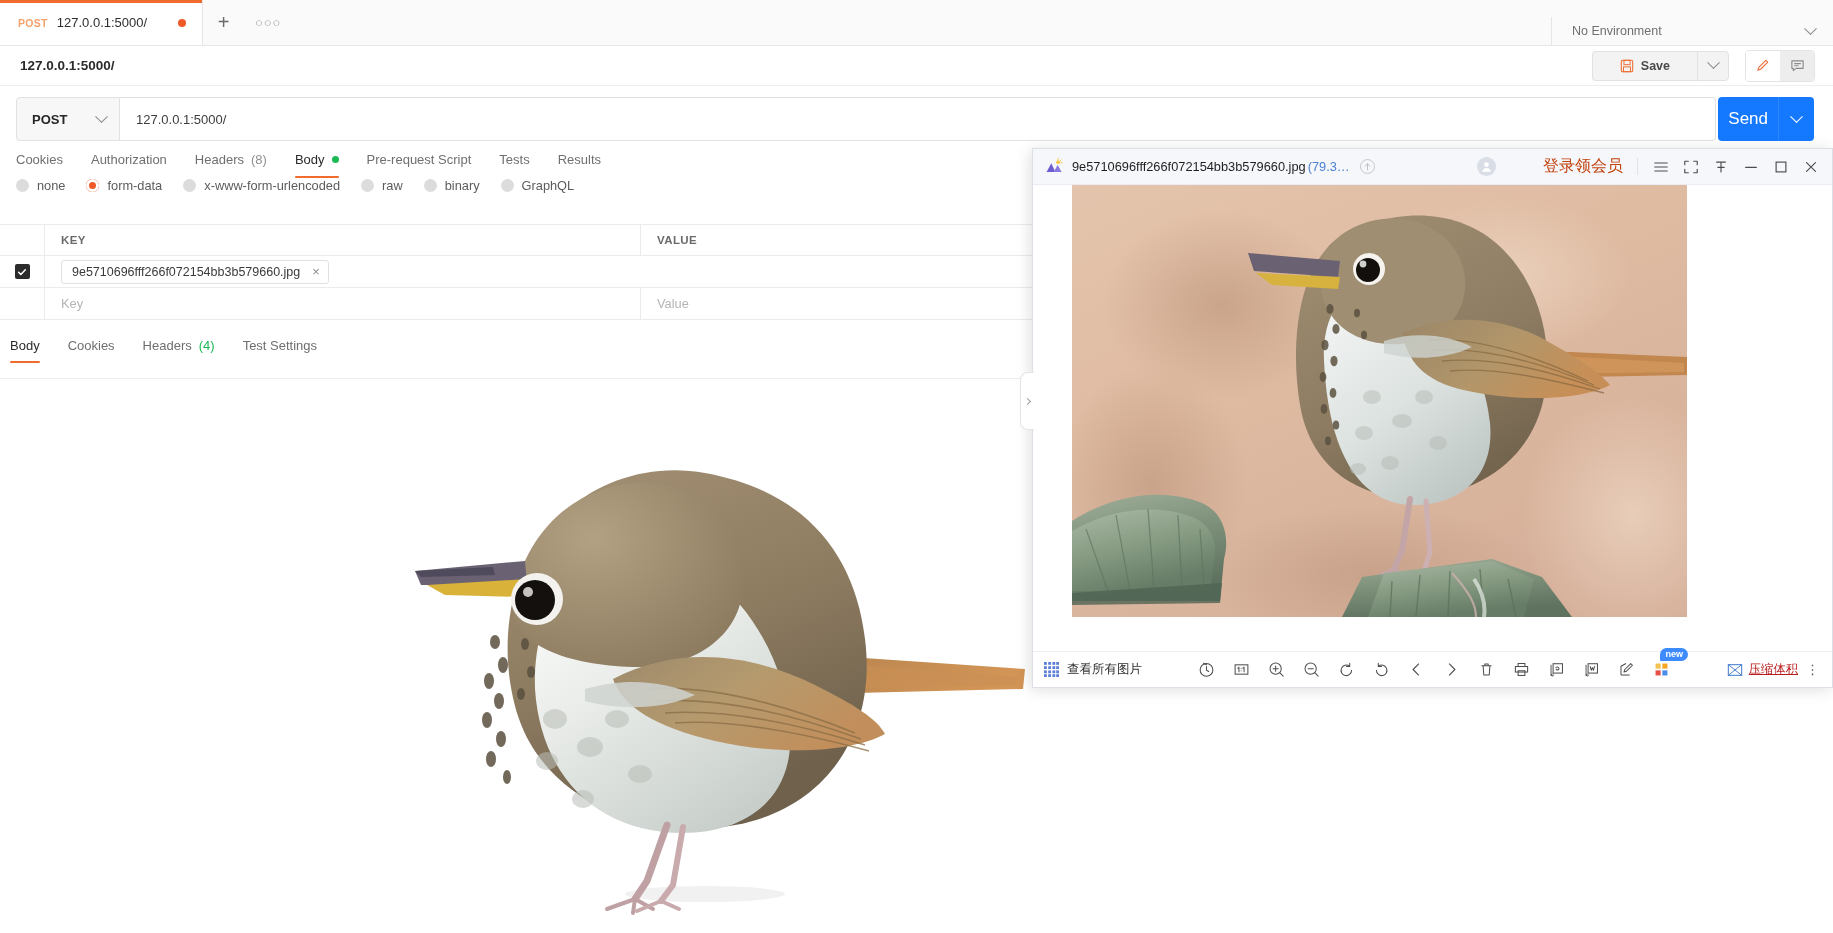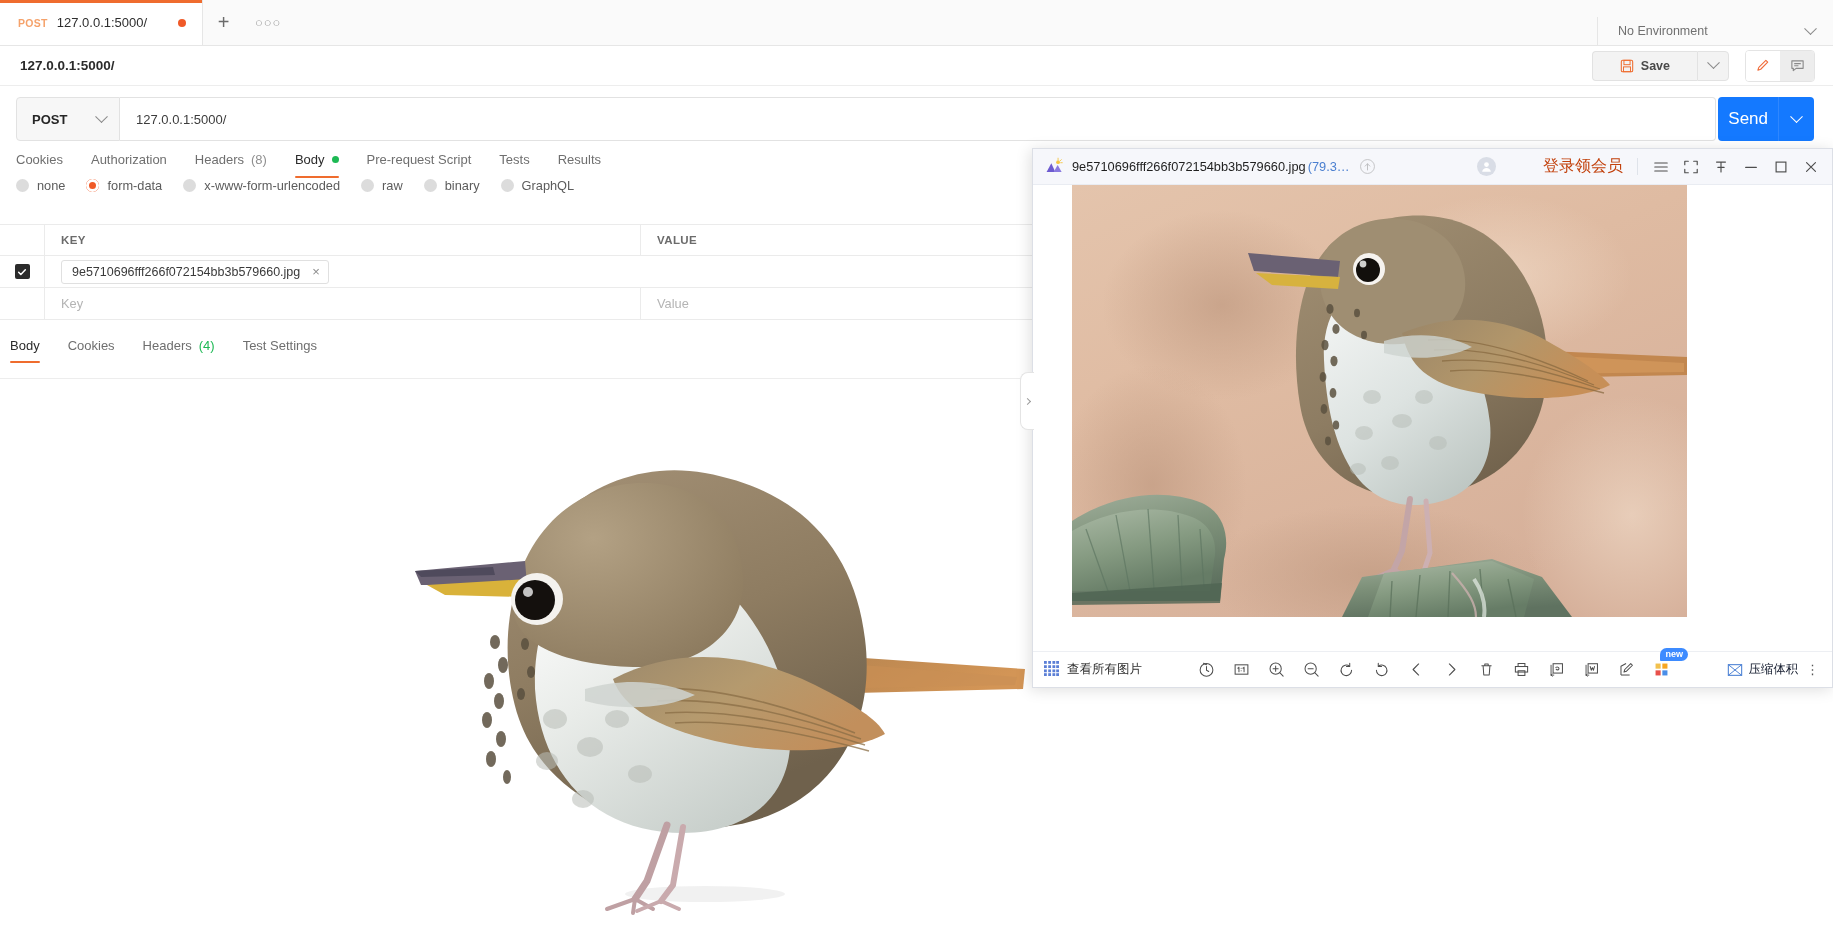--- a/index.html
+++ b/index.html
@@ -43,21 +43,21 @@
     width: 42px; display: flex; align-items: center; justify-content: center;
     color: #6b6b6b; font-size: 20px; font-weight: 300; cursor: pointer;
     border-right: 1px solid transparent;
   }
   .tab-dots {
     width: 46px; display: flex; align-items: center; justify-content: center;
     color: #9a9a9a; font-size: 13px; letter-spacing: 1px; cursor: pointer;
   }
   .tabstrip-spacer { flex: 1 1 auto; border-bottom: 0; }
   .env-select {
-    width: 236px; border-left: 1px solid #e6e6e6;
+    width: 282px; border-left: 1px solid #e6e6e6;
     display: flex; align-items: center; justify-content: space-between;
     padding: 0 18px 0 20px; cursor: pointer; margin-top: 17px;
   }
   .env-label { font-size: 12.5px; color: #707070; }
   .chev { width: 9px; height: 9px; border-right: 1.4px solid #8a8a8a; border-bottom: 1.4px solid #8a8a8a;
           transform: rotate(45deg) translate(-2px,-2px); }
 
   
   .crumbrow {
     position: absolute; top: 46px; left: 0; width: 1833px; height: 40px;
@@ -224,36 +224,36 @@
     display: flex; align-items: flex-start; justify-content: center;
   }
   .v-photo {
     position: absolute; left: 39px; top: 0px; width: 615px; height: 432px;
     overflow: hidden;
   }
   .v-toolbar {
     height: 36px; background: #ffffff; border-top: 1px solid #edeff3;
     display: flex; align-items: center; padding: 0 11px 0 11px;
   }
-  .v-allimgs { display: flex; gap: 8px; cursor: pointer; }
+  .v-allimgs { display: flex; align-items: center; gap: 8px; cursor: pointer; }
   .v-grid-icon { width: 15px; height: 15px; }
   .v-allimgs-txt { font-size: 12.5px; color: #2f2f2f; white-space: nowrap; }
   .v-tools { flex: 1 1 auto; display: flex; align-items: center; justify-content: center; gap: 9px; }
   .v-tool {
     width: 26px; height: 26px; display: flex; align-items: center; justify-content: center;
     cursor: pointer; color: #4a4a4a; position: relative;
   }
   .badge-new {
     position: absolute; top: -9px; right: -13px; background: #3d8bff; color: #fff;
     font-size: 9px; font-weight: 700; border-radius: 7px 7px 7px 1px; padding: 1px 5px;
     line-height: 11px;
   }
   .v-right { display: flex; align-items: center; gap: 6px; }
   .v-compress { display: flex; align-items: center; gap: 6px; cursor: pointer; }
-  .v-compress-txt { font-size: 12.3px; color: #0f172a; white-space: nowrap; }
+  .v-compress-txt { font-size: 12.3px; color: #b91c1c; white-space: nowrap; text-decoration: underline; }
   .v-kebab { font-size: 13px; color: #555; letter-spacing: 0; cursor: pointer; padding: 0 2px; }
 
   
   .collapse-handle {
     position: absolute; left: 1020px; top: 372px; width: 14px; height: 58px;
     background: #ffffff; border: 1px solid #e4e4e4; border-right: none;
     border-radius: 8px 0 0 8px; display: flex; align-items: center; justify-content: center;
     cursor: pointer; z-index: 5;
   }
   .collapse-handle .car { width: 5px; height: 5px; border-right: 1.3px solid #9a9a9a;

